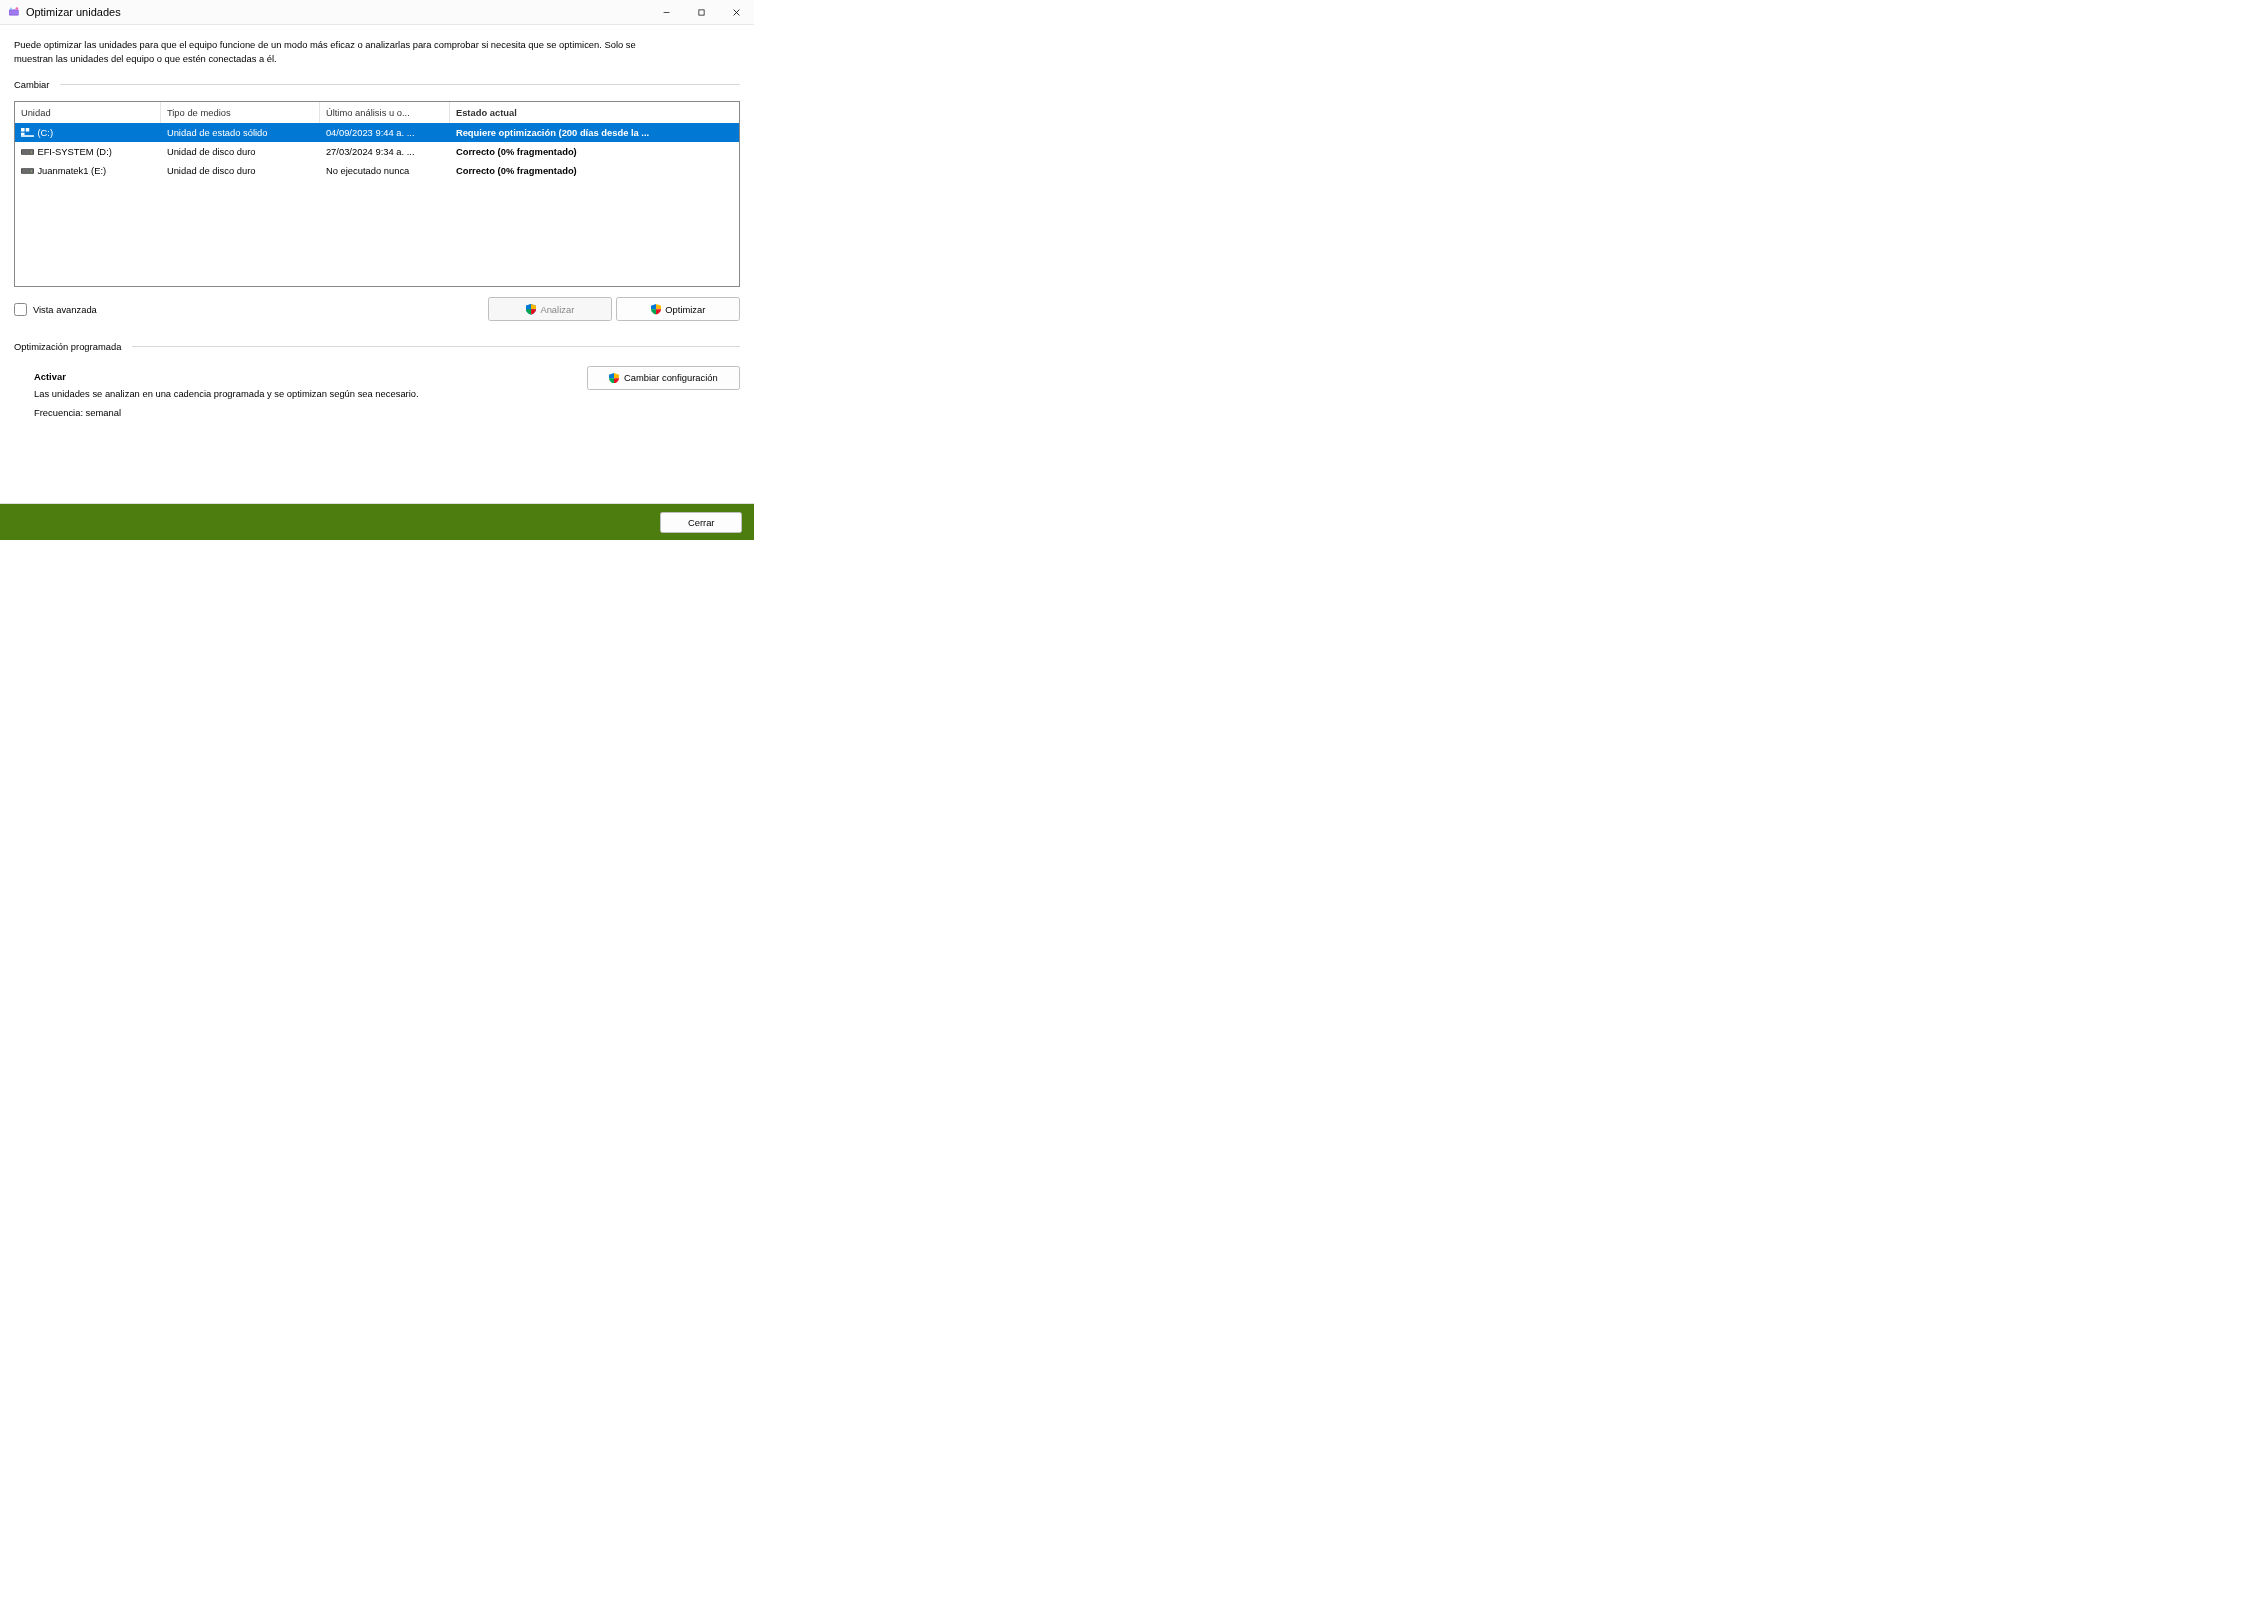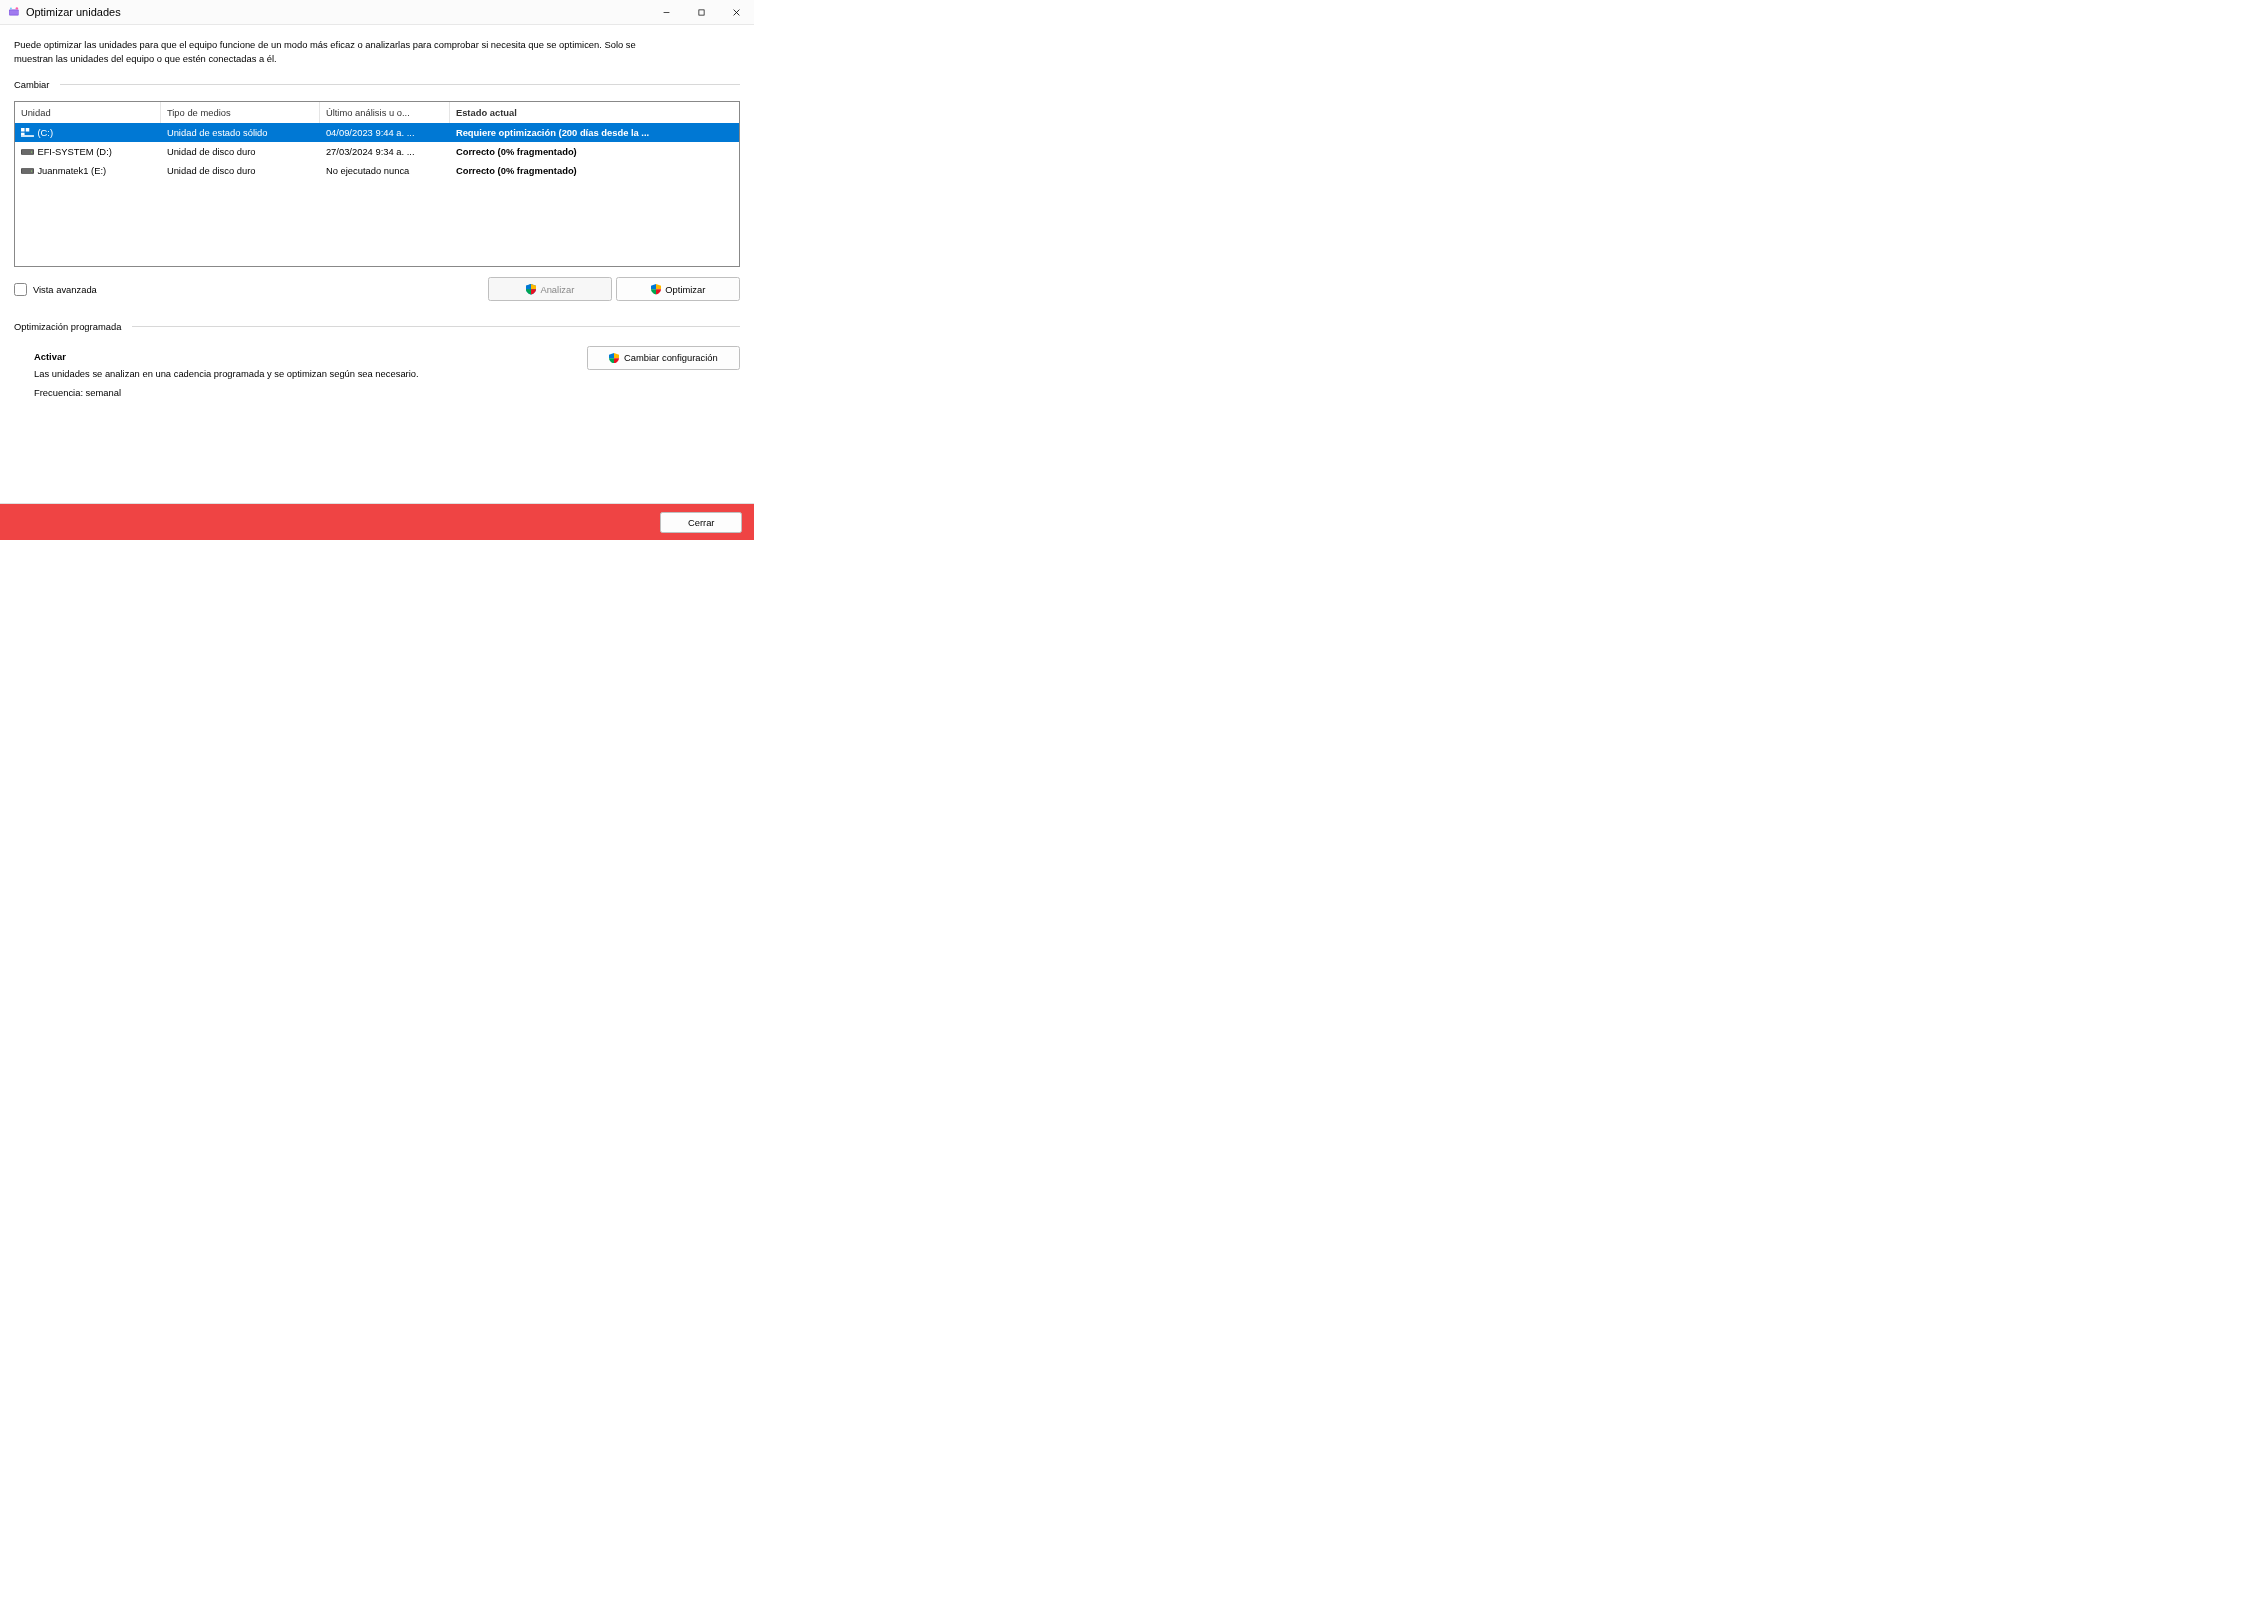--- a/index.html
+++ b/index.html
@@ -50,21 +50,21 @@
     display: flex;
     align-items: center;
     gap: 10.6px;
     margin-bottom: 10.6px;
   }
   .section-label-row .label { font-size: 9.4px; white-space: nowrap; }
   .section-label-row .rule { flex: 1; height: 0.6px; background: #d8d8d8; }
 
   .drive-table {
     border: 0.6px solid #888;
-    height: 166px;
+    height: 186px;
     overflow: hidden;
   }
   .thead {
     display: flex;
     height: 21px;
     align-items: center;
     color: #333;
     font-size: 9.4px;
   }
   .thead .th {
@@ -143,21 +143,21 @@
     right: 0;
     top: 3.5px;
   }
   .btn.change { min-width: 153px; }
 
   .footer {
     position: absolute;
     left: 0; right: 0; bottom: 0;
     height: 37px;
     border-top: 0.6px solid #e0e0e0;
-    background: #ef4444;
+    background: #4d7c0f;
     display: flex;
     align-items: center;
     justify-content: flex-end;
     padding-right: 11.8px;
   }
   .btn.close { min-width: 82px; height: 21px; }
 </style>
 </head>
 <body>
 

